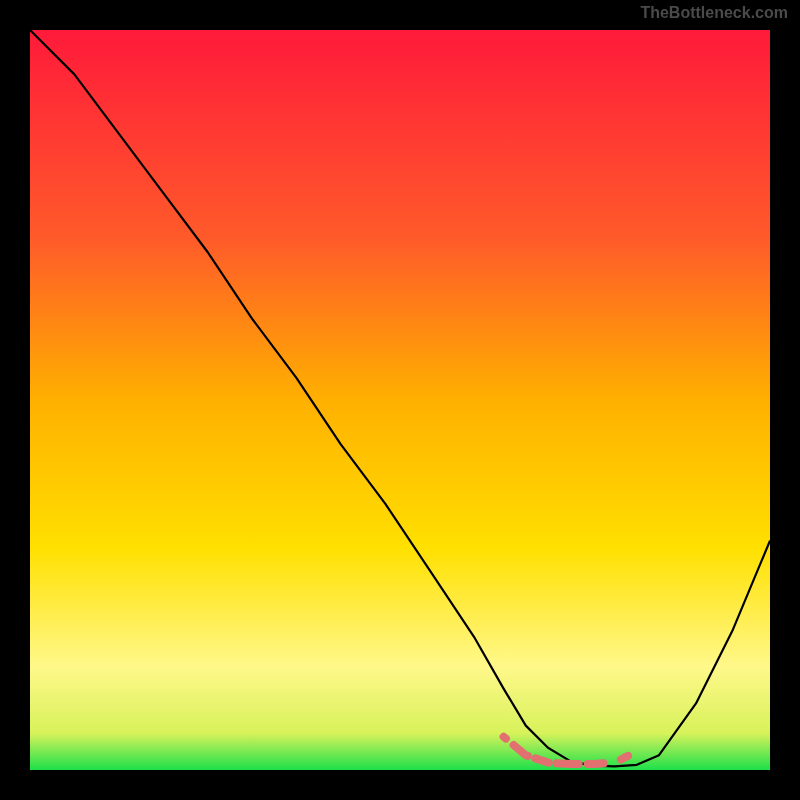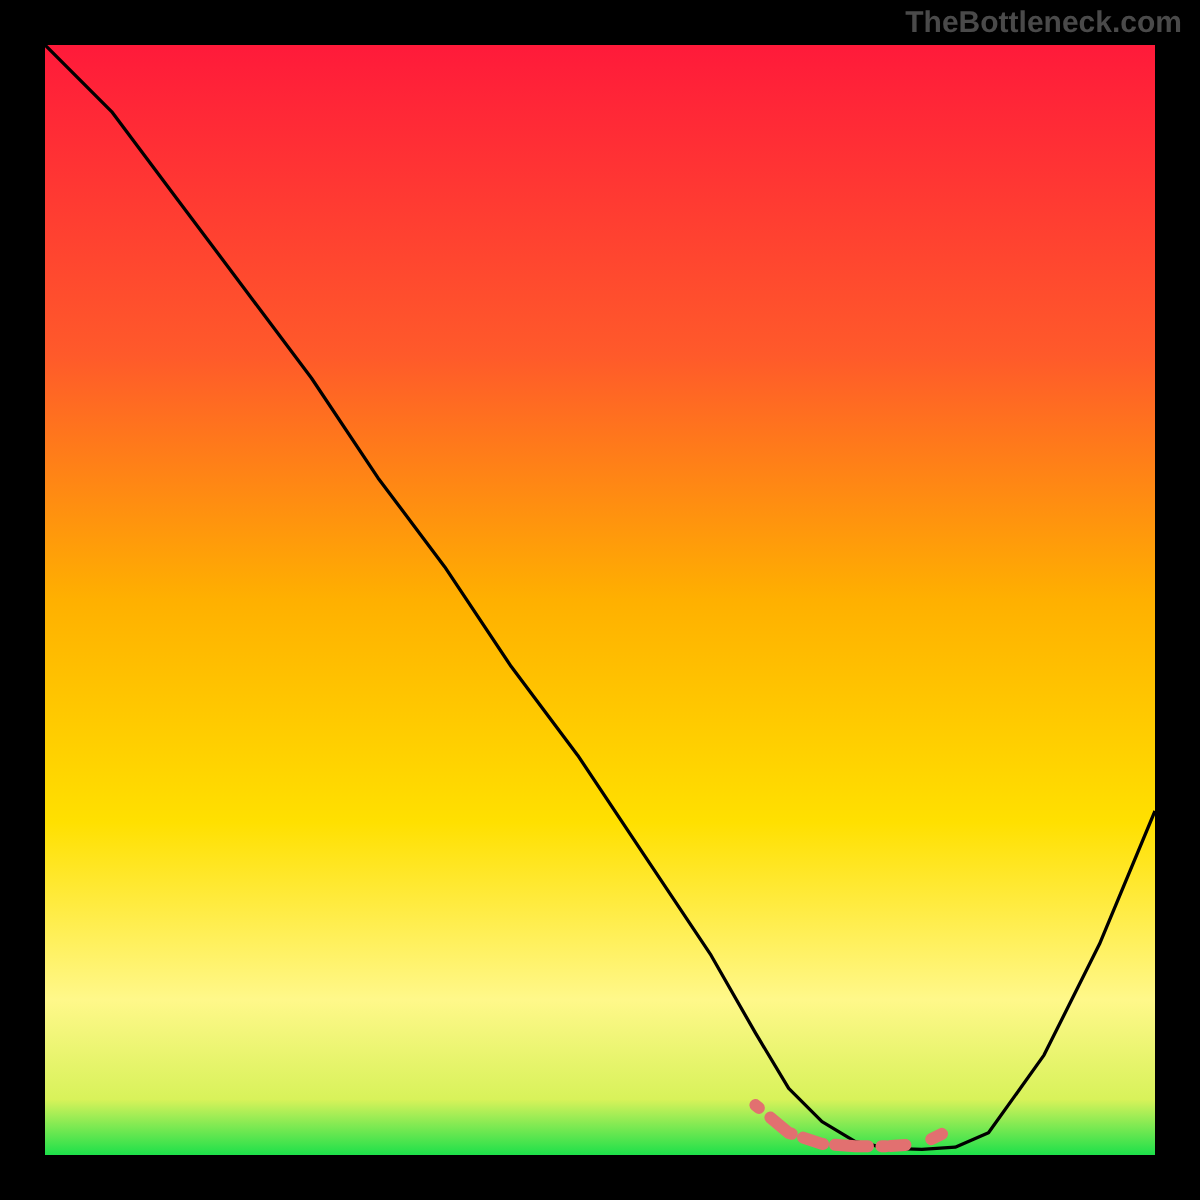--- a/index.html
+++ b/index.html
@@ -15,21 +15,21 @@
     position: relative;
     width: 800px;
     height: 800px;
     background: #000;
   }
   .watermark {
     position: absolute;
     top: 4px;
     right: 12px;
     color: #4a4a4a;
-    font-size: 20px;
+    font-size: 16px;
     font-weight: bold;
     z-index: 10;
   }
   .plot-frame {
     position: absolute;
     left: 30px;
     top: 30px;
     width: 740px;
     height: 740px;
     background: #000;

